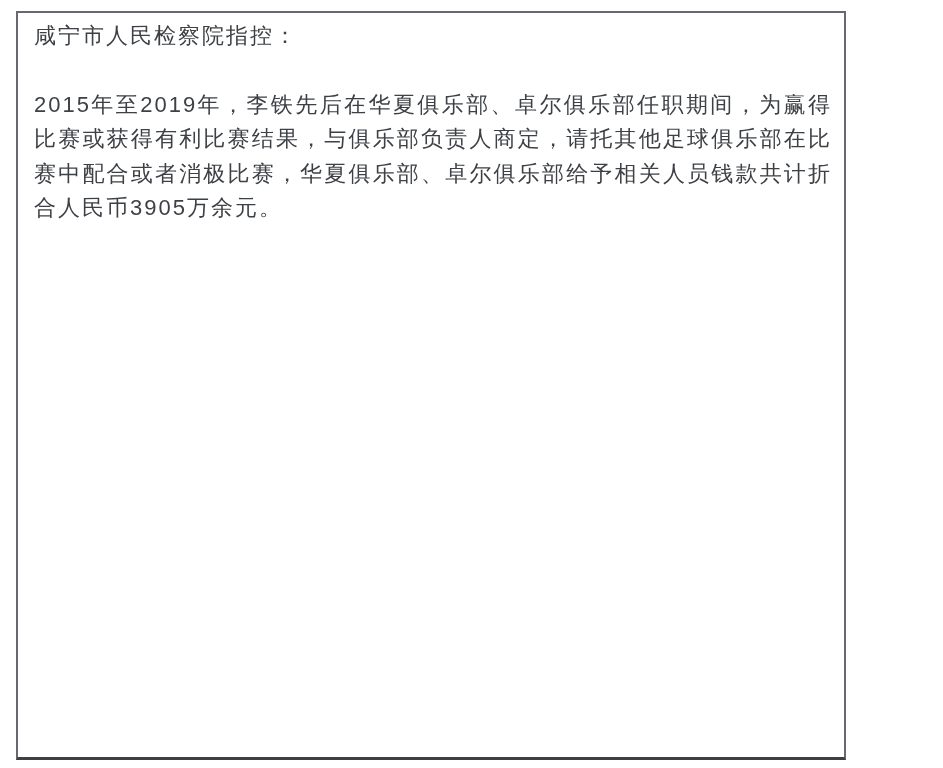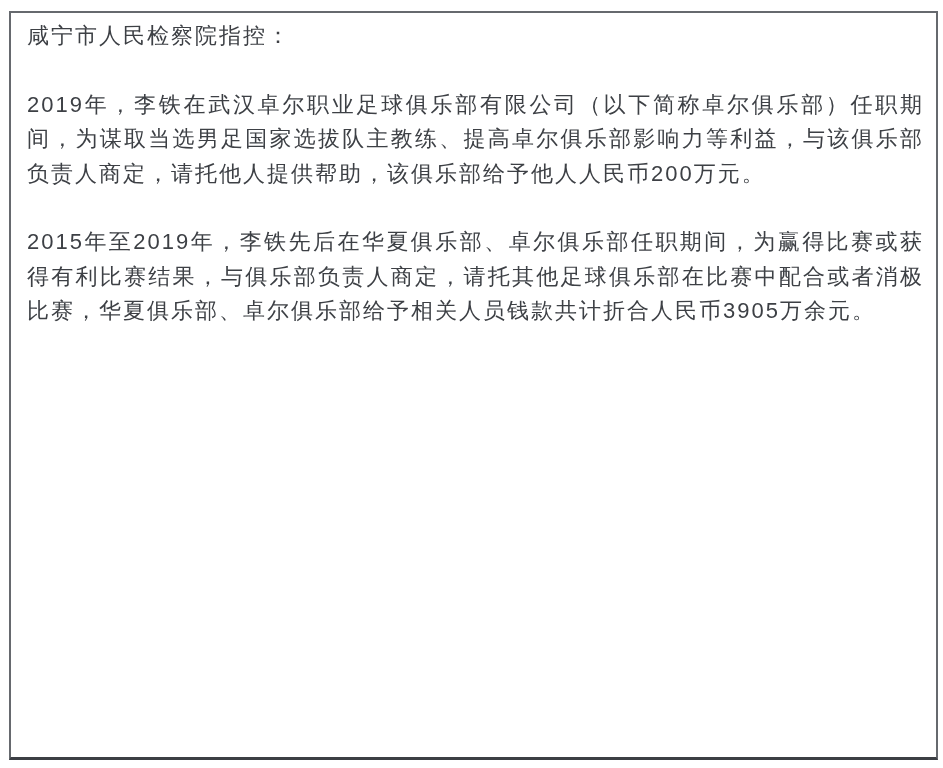--- a/index.html
+++ b/index.html
@@ -9,23 +9,23 @@
   }
   body {
     width: 943px;
     height: 768px;
     position: relative;
     overflow: hidden;
     font-family: "Liberation Sans", "DejaVu Sans", sans-serif;
   }
   .article-box {
     position: absolute;
-    left: 9px;
+    left: 16px;
     top: 11px;
-    width: 929px;
+    width: 830px;
     height: 749px;
     box-sizing: border-box;
     background: var(--bg, #ffffff);
     border: 2px solid var(--border, #66696e);
     border-bottom: 3px solid var(--border-bottom, #3c3f44);
     padding: 6px 12px 0 16px;
   }
   .article-box p {
     margin: 0 0 34px 0;
     font-size: 22px;
@@ -37,15 +37,14 @@
   }
   .article-box p:last-child {
     margin-bottom: 0;
   }
 </style>
 </head>
 <body>
 
 <div class="article-box">
   <p>咸宁市人民检察院指控：</p>
-  <p>2019年，李铁在武汉卓尔职业足球俱乐部有限公司（以下简称卓尔俱乐部）任职期间，为谋取当选男足国家选拔队主教练、提高卓尔俱乐部影响力等利益，与该俱乐部负责人商定，请托他人提供帮助，该俱乐部给予他人人民币200万元。</p>
   <p>2015年至2019年，李铁先后在华夏俱乐部、卓尔俱乐部任职期间，为赢得比赛或获得有利比赛结果，与俱乐部负责人商定，请托其他足球俱乐部在比赛中配合或者消极比赛，华夏俱乐部、卓尔俱乐部给予相关人员钱款共计折合人民币3905万余元。</p>
 </div>
 
 </body></html>

